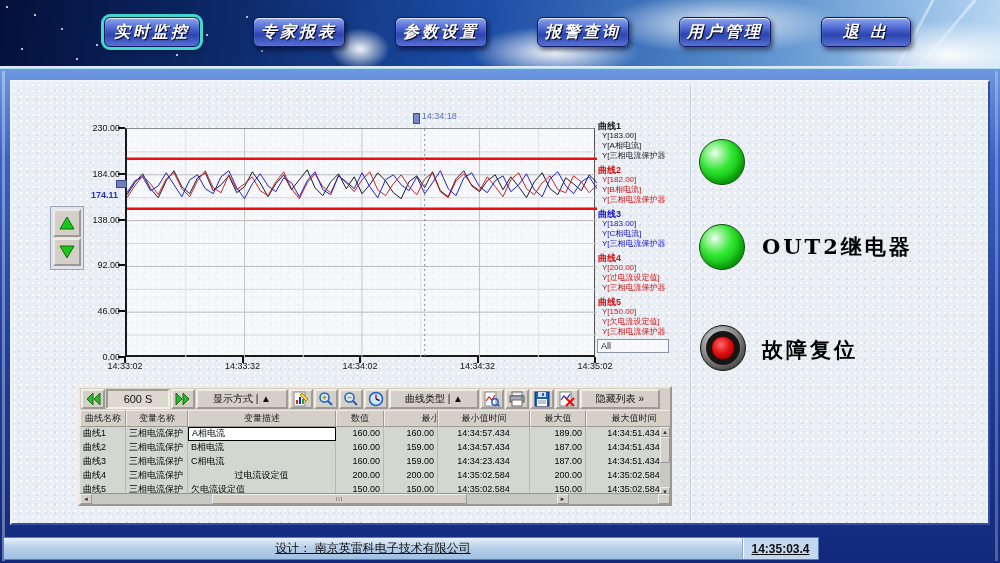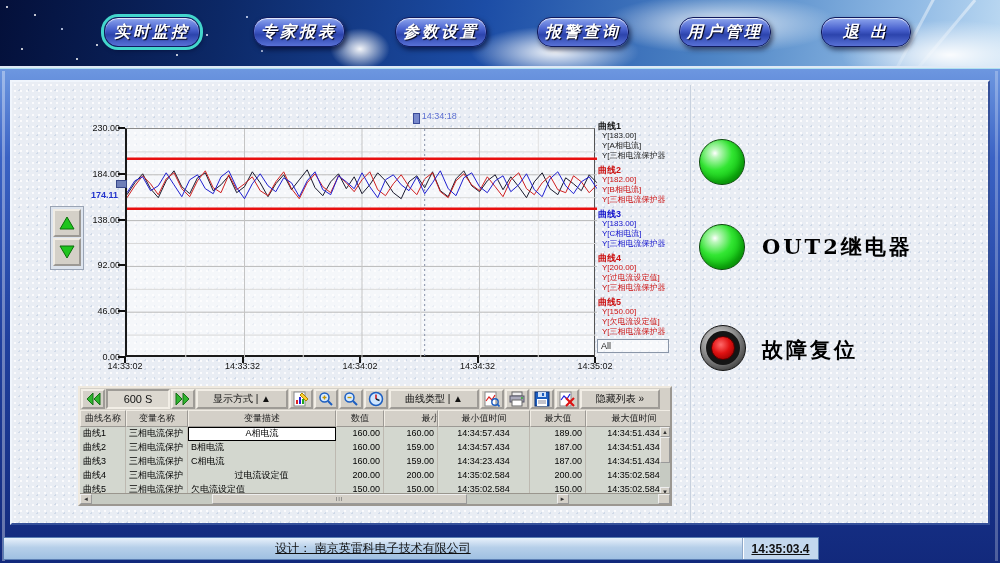--- a/index.html
+++ b/index.html
@@ -12,21 +12,21 @@
     background:linear-gradient(100deg,#04103a 0%,#0c2866 22%,#1c4da6 48%,#4f86c6 72%,#8fb9e4 90%,#bcd9f2 100%);
     border-bottom:2px solid #dfe9f5; }
   .cloud { position:absolute; border-radius:50%;
     background:radial-gradient(ellipse at center, rgba(255,255,255,.95), rgba(255,255,255,0) 70%); }
   .stars { position:absolute; left:6px; top:6px; width:2px; height:2px; background:#fff; border-radius:50%;
     box-shadow:28px 8px #fff,55px 22px #dfe8ff,90px 38px #fff,140px 14px #cfd9f0,15px 42px #fff,
       200px 28px #eef,170px 48px #fff,240px 10px #dfe8ff,70px 52px #fff,110px 26px #fff,255px 44px #cfd9f0; }
   .ray { position:absolute; width:3px; height:120px; opacity:.55;
     background:linear-gradient(to bottom, rgba(255,255,255,.9), rgba(255,255,255,0)); }
 
-  .nav-btn { position:absolute; top:17px; height:30px; border-radius:14px; border:1px solid #101a5e;
+  .nav-btn { position:absolute; top:17px; height:30px; border-radius:6px; border:1px solid #101a5e;
     background:linear-gradient(180deg,#8ea6ee 0%,#4a63cf 40%,#2c44ad 60%,#5871d6 100%);
     box-shadow:2px 3px 5px rgba(0,0,30,.55), inset 0 1px 1px rgba(255,255,255,.8);
     color:#fff; font-family:"DejaVu Serif","Liberation Serif",serif; font-style:italic; font-weight:bold;
     font-size:16px; letter-spacing:3px; text-align:center; line-height:27px; cursor:pointer;
     text-shadow:1px 1px 1px #001; white-space:nowrap; }
   .nav-btn.active { outline:3px solid #43d6cc; outline-offset:0px; }
 
   
   .frame { position:absolute; left:0; top:68px; width:1000px; height:495px;
     background:linear-gradient(180deg,#6d97e0 0%,#3a62c4 18%,#20409e 55%,#12297c 100%);
@@ -355,21 +355,21 @@
         <div class="th" style="width: 48px;">数值</div>
         <div class="th" style="width: 54px; padding-left: 48px;">最小值</div>
         <div class="th" style="width: 92px;">最小值时间</div>
         <div class="th" style="width: 56px;">最大值</div>
         <div class="th" style="width: 96px;">最大值时间</div>
       </div>
     <div class="tbody" id="tbody">
         <div class="tr">
           <div class="td" style="width: 46px; text-align: left;">曲线1</div>
           <div class="td" style="width: 62px; text-align: left;">三相电流保护</div>
-          <div class="td cell-focus" style="width: 148px; text-align: center;">A相电流</div>
+          <div class="td cell-focus" style="width: 148px; text-align: left;">A相电流</div>
           <div class="td" style="width: 48px; text-align: right;">160.00</div>
           <div class="td" style="width: 54px; text-align: right;">160.00</div>
           <div class="td" style="width: 92px; text-align: center;">14:34:57.434</div>
           <div class="td" style="width: 56px; text-align: right;">189.00</div>
           <div class="td" style="width: 96px; text-align: center;">14:34:51.434</div>
         </div>
         <div class="tr">
           <div class="td" style="width: 46px; text-align: left;">曲线2</div>
           <div class="td" style="width: 62px; text-align: left;">三相电流保护</div>
           <div class="td" style="width: 148px; text-align: left;">B相电流</div>

